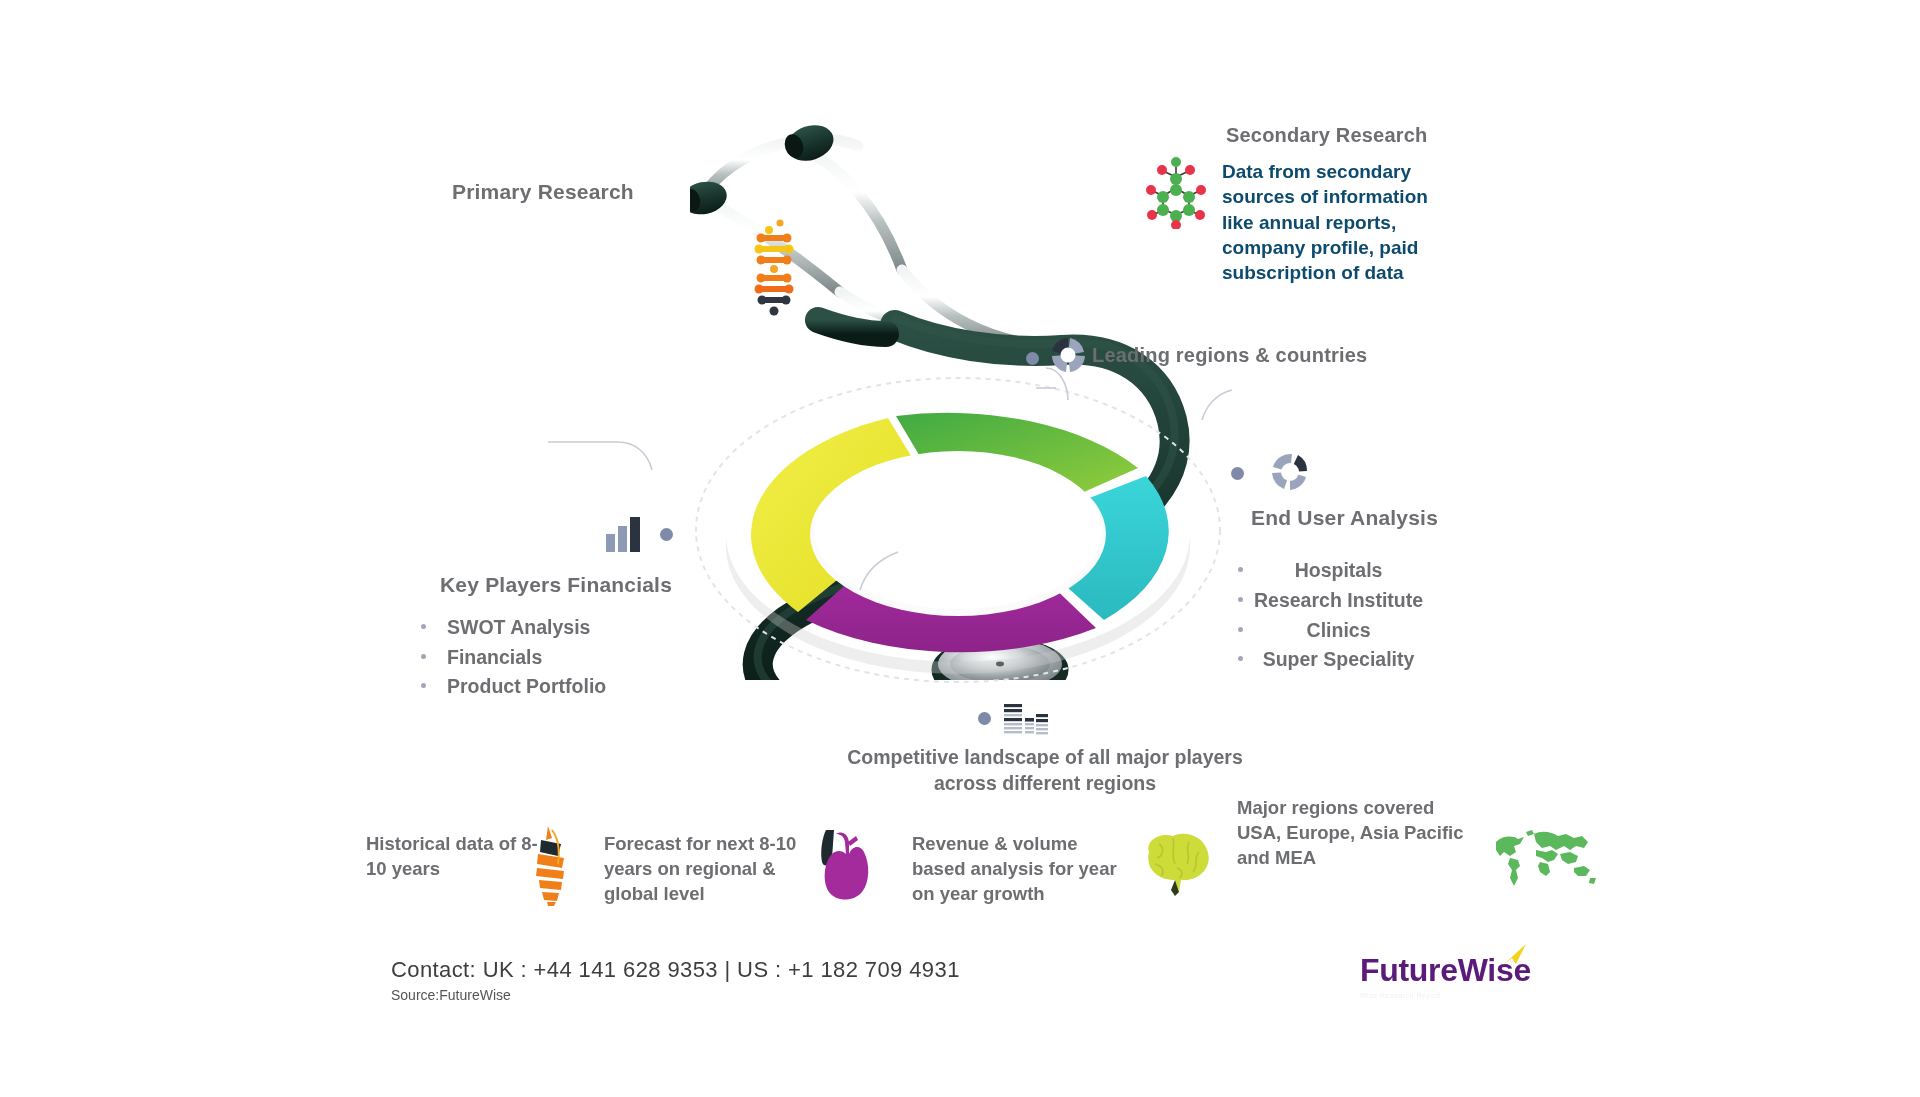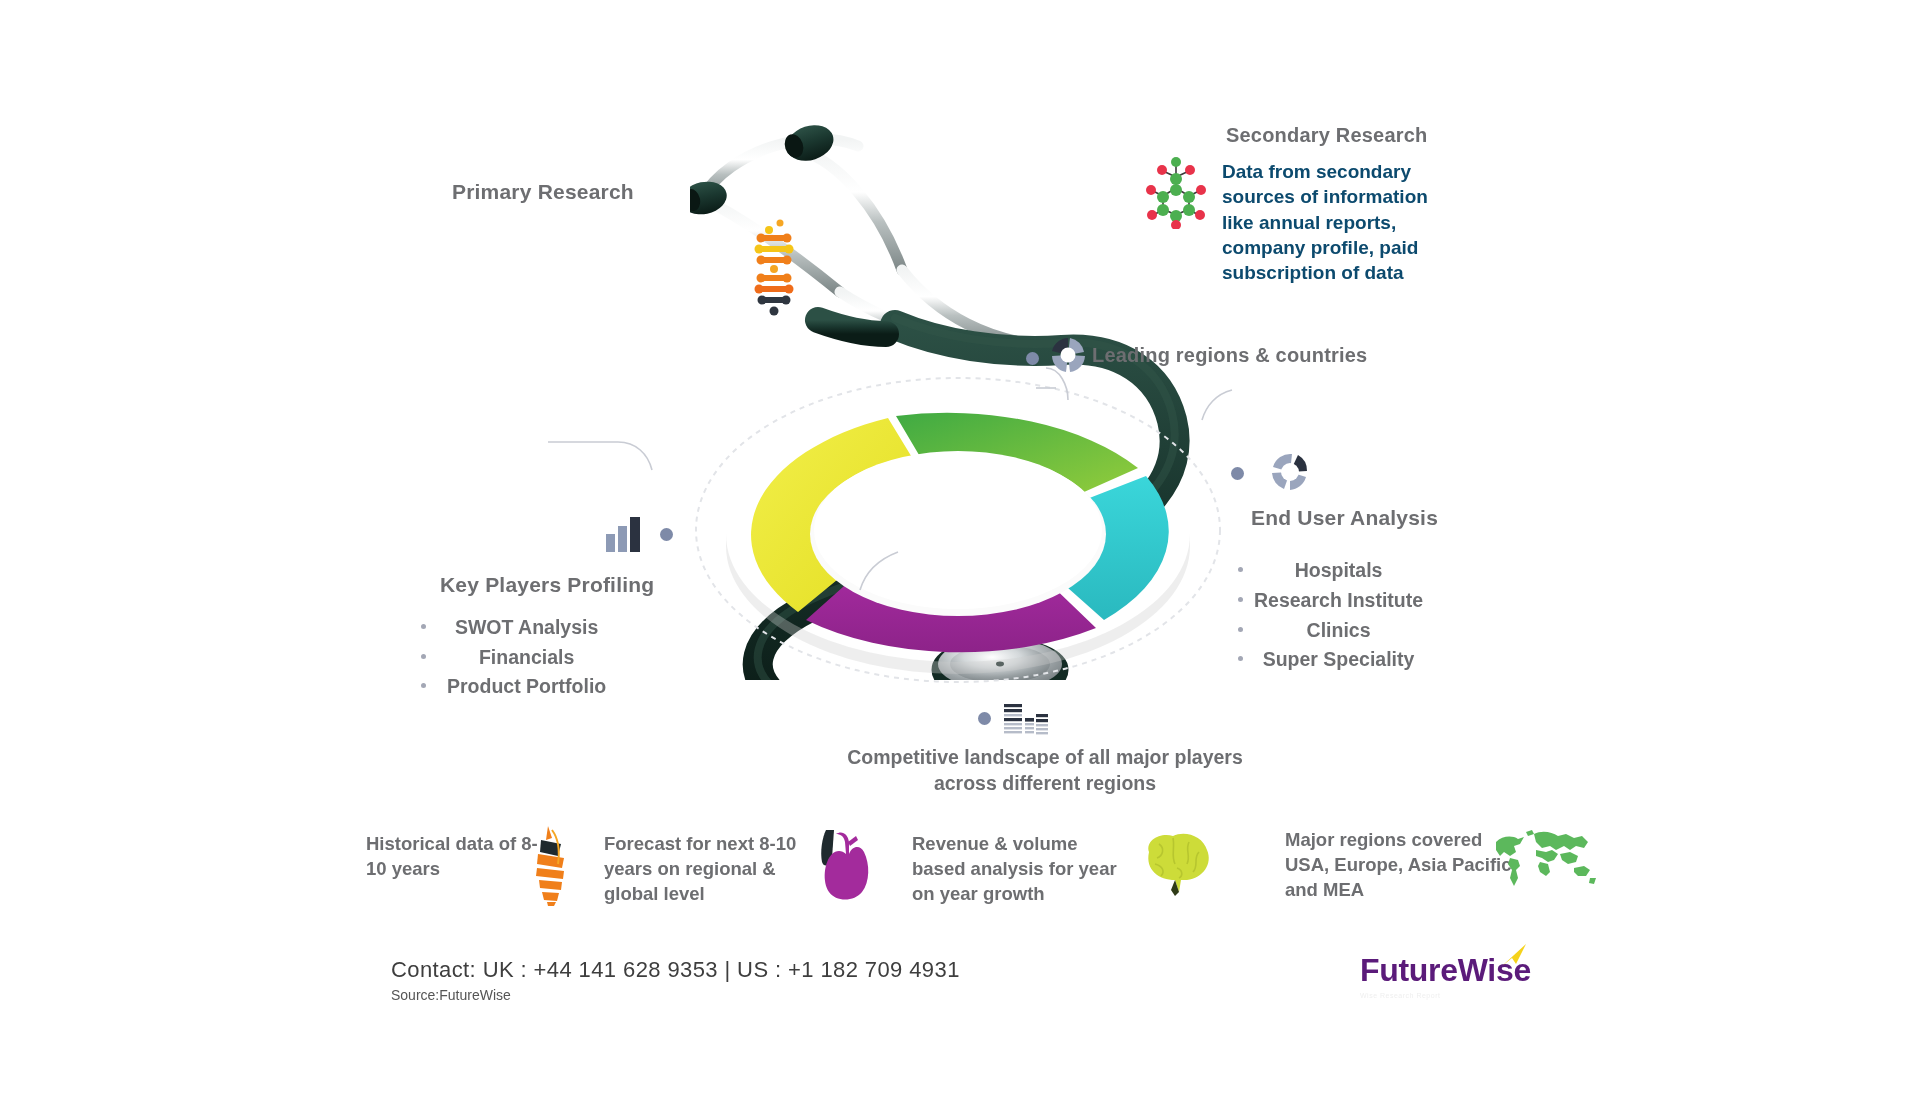--- a/index.html
+++ b/index.html
@@ -42,21 +42,21 @@
     font-size: 19.5px; font-weight:bold; color:#6d6e71;
     line-height: 1.53; position: relative; padding-left: 16px; text-align: center;
   }
   #enduser-list li::before{
     content:""; position:absolute; left:0; top:11px;
     width:5px;height:5px;border-radius:50%;background:#a3a7b5;
   }
 
   
   #keyplayers-head { left: 440px; top: 573px; font-size: 21px; }
-  #keyplayers-list { position:absolute; left: 421px; top: 613px; list-style:none;text-align:center; }
+  #keyplayers-list { position:absolute; left: 421px; top: 613px; list-style:none; }
   #keyplayers-list li{
     font-size:19.5px; font-weight:bold; color:#6d6e71;
     line-height:1.52; position:relative; padding-left:26px;
   }
   #keyplayers-list li::before{
     content:""; position:absolute; left:0; top:11px;
     width:5px;height:5px;border-radius:50%;background:#a3a7b5;
   }
 
   
@@ -71,21 +71,21 @@
   .connline { position:absolute; background:#c9ccd4; }
 
   
   .feat-text{
     position:absolute; font-weight:bold; color:#6d6e71;
     font-size:18.5px; line-height:1.35;
   }
   #feat0 { left: 366px; top: 832px; width: 190px; }
   #feat1 { left: 604px; top: 832px; width: 230px; }
   #feat2 { left: 912px; top: 832px; width: 205px; }
-  #feat3 { left: 1237px; top: 828px; width: 230px; margin-left: 48px; }
+  #feat3 { left: 1237px; top: 796px; width: 230px; }
 
   
   #contact {
     position:absolute; left: 391px; top: 957px;
     font-size: 22px; color: #3e3e3e; letter-spacing:.4px;
     font-family:"Liberation Sans", sans-serif;
   }
   #source {
     position:absolute; left: 391px; top: 987px;
     font-size: 14px; color: #555;
@@ -335,21 +335,21 @@
     <li>Super Speciality</li>
   </ul>
 
   <div class="abs" style="left:604px;top:516px;">
     <svg width="42" height="36" viewBox="0 0 42 36">
       <rect x="2" y="18" width="9" height="18" fill="#8d9ab5"></rect>
       <rect x="14" y="10" width="9" height="26" fill="#8d9ab5"></rect>
       <rect x="26" y="1" width="10" height="35" fill="#2b3240"></rect>
     </svg>
   </div>
-  <div class="txt-head" id="keyplayers-head">Key Players Profiling</div>
+  <div class="txt-head" id="keyplayers-head">Key Players Financials</div>
   <ul id="keyplayers-list">
     <li>SWOT Analysis</li>
     <li>Financials</li>
     <li>Product Portfolio</li>
   </ul>
 
   <div class="abs" style="left:1003px;top:703px;">
     <svg width="46" height="38" viewBox="0 0 46 38">
       <g>
         <rect x="1" y="1" width="18" height="3.2" fill="#2b3240"></rect>

